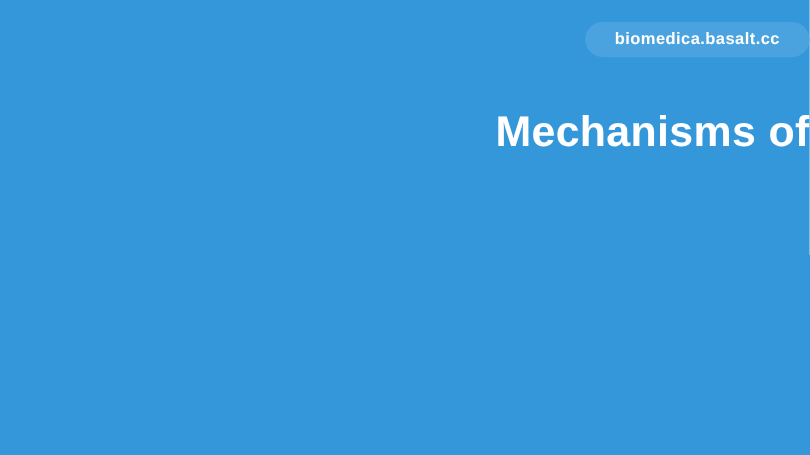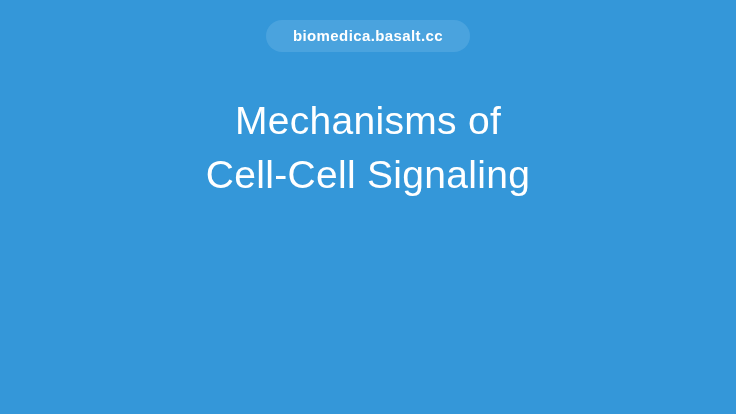--- a/index.html
+++ b/index.html
@@ -13,21 +13,21 @@
     height: 414px;
     overflow: hidden;
     font-family: "Liberation Sans", sans-serif;
   }
   .hero {
     width: 736px;
     height: 414px;
     background: var(--bg-color);
     display: flex;
     flex-direction: column;
-    align-items: center;
+    align-items: flex-end;
     padding-top: 20px;
   }
   .badge {
     height: 32px;
     line-height: 32px;
     padding: 0 27px;
     border-radius: 16px;
     background: var(--badge-bg);
     color: var(--text-color);
     font-size: 15px;
@@ -37,32 +37,31 @@
     cursor: pointer;
   }
   .badge-label {
     color: var(--text-color);
   }
   .title {
     margin-top: 42px;
     text-align: center;
     color: var(--text-color);
     font-size: 39px;
-    font-weight: normal;
+    font-weight: bold;
     line-height: 54px;
     letter-spacing: 0.3px;
   }
   .title-line {
     display: block;
   }
 </style>
 </head>
 <body>
 
 <div class="hero">
   <div class="badge">
     <span class="badge-label">biomedica.basalt.cc</span>
   </div>
   <h1 class="title">
     <span class="title-line">Mechanisms of</span>
-    <span class="title-line">Cell-Cell Signaling</span>
   </h1>
 </div>
 
 </body></html>

